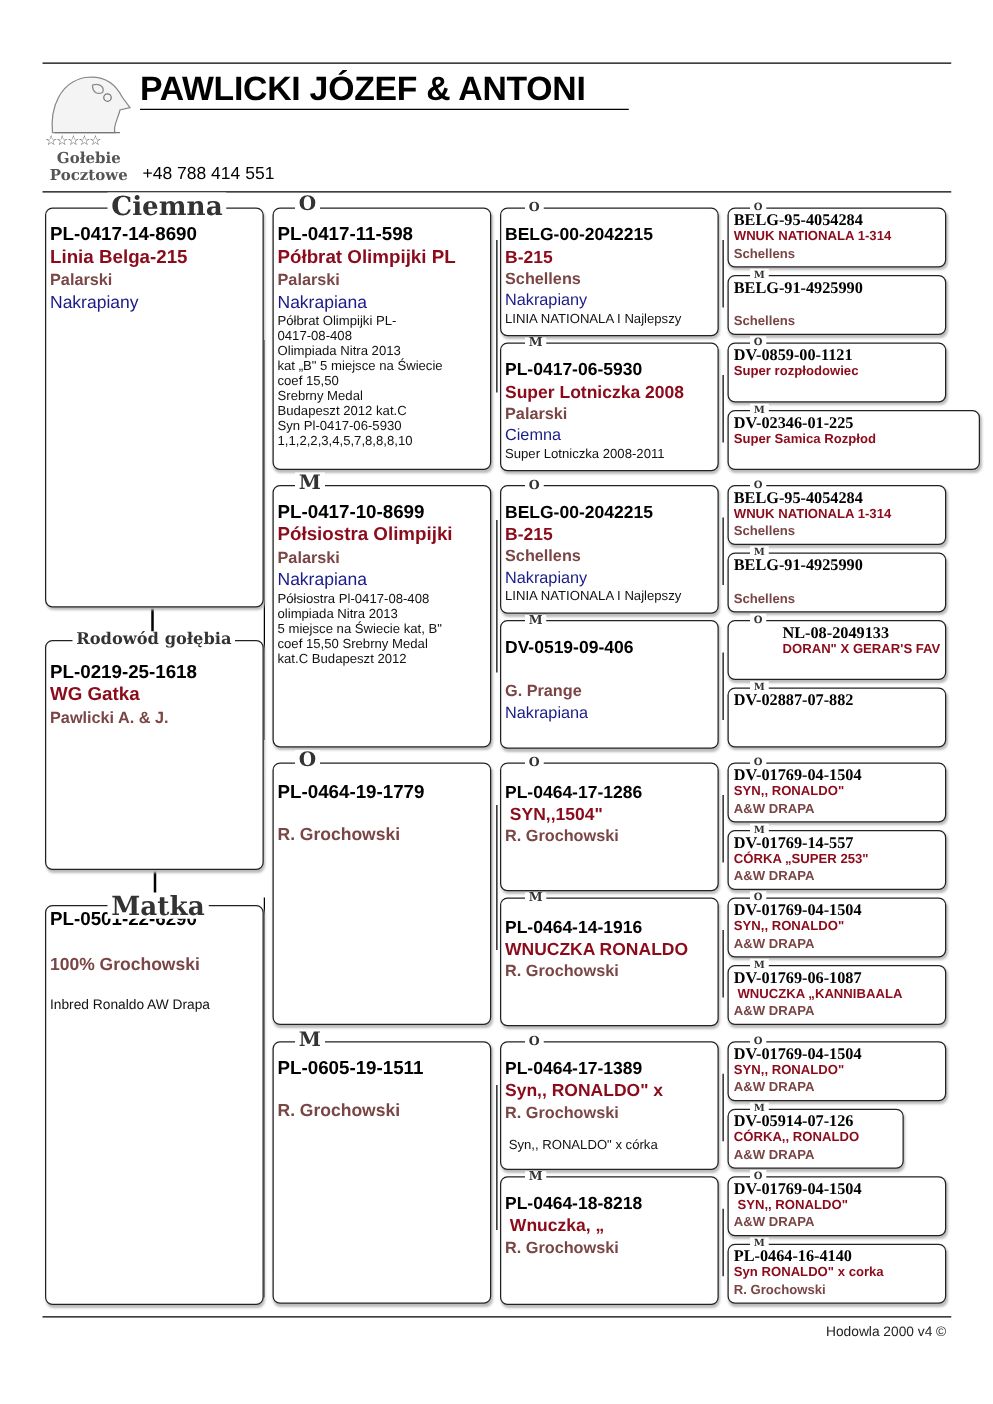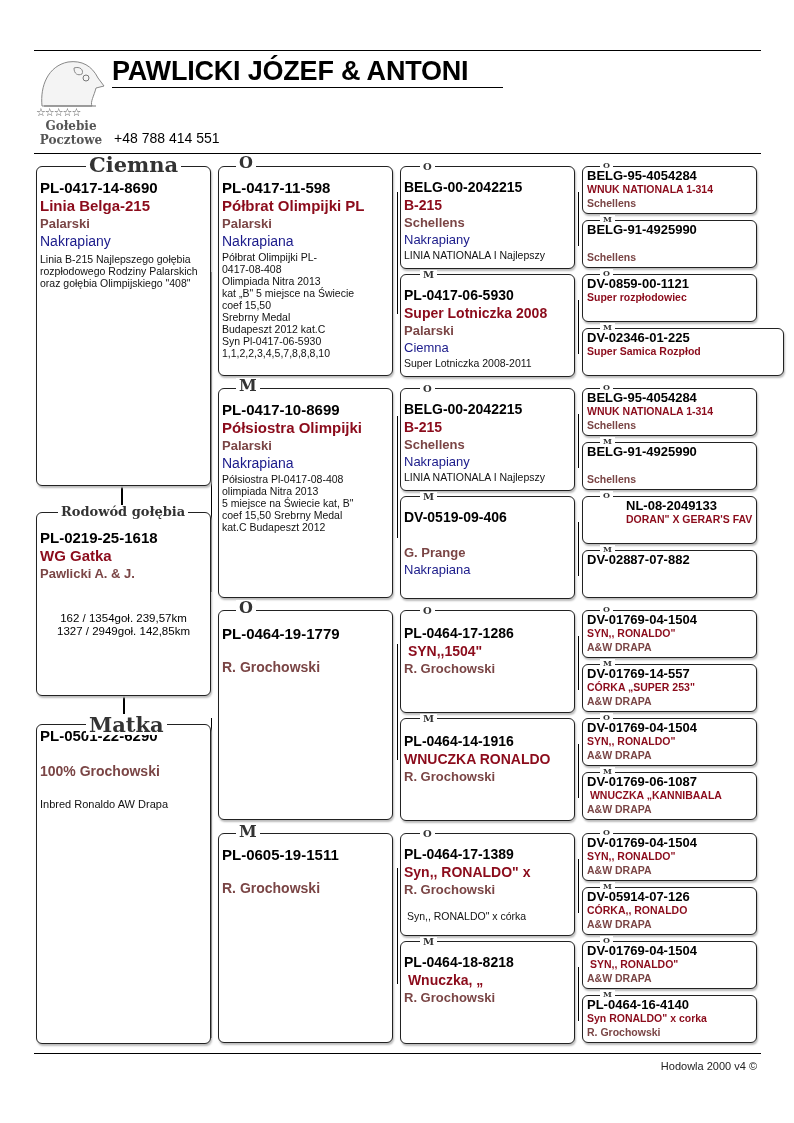--- a/index.html
+++ b/index.html
@@ -32,21 +32,21 @@
   .g1 .name { font-size:15px; line-height:18px; }
   .g1 .breeder { font-size:13px; line-height:17px; }
   .g1 .color { font-size:14px; line-height:19px; }
 
   .g3 .ring { font-size:14px; line-height:17px; }
   .g3 .name { font-size:14px; line-height:18px; }
   .g3 .breeder { font-size:13px; line-height:17px; }
   .g3 .color { font-size:13px; line-height:18px; }
 
   .g4 { padding:0 4px; }
-  .g4 .ring { font-size:13px; line-height:15px; }
+  .g4 .ring { font-size:13px; line-height:15px;font-family:Liberation Serif, serif; }
   .g4 .name { font-size:10.5px; line-height:13px; }
   .g4 .breeder { font-size:10.5px; line-height:14px; }
 
   .vl { position:absolute; width:1px; background:#000; }
   .vl2 { position:absolute; width:2px; background:#000; }
 </style>
 </head>
 <body>
 
 <div class="hr" style="top:50px;"></div>
@@ -73,32 +73,27 @@
 <div class="vl" style="left:397px;top:192px;height:122px;"></div>
 <div class="vl" style="left:397px;top:416px;height:122px;"></div>
 <div class="vl" style="left:397px;top:644px;height:116px;"></div>
 <div class="vl" style="left:397px;top:868px;height:116px;"></div>
 
 <div class="box g1" style="left:36px;top:166px;width:175px;height:320px;">
   <span class="ring" style="margin-top:10px;">PL-0417-14-8690</span>
   <span class="name">Linia Belga-215</span>
   <span class="breeder">Palarski</span>
   <span class="color">Nakrapiany</span>
-  <span class="note" style="margin-top:2px;">Linia B-215 Najlepszego gołębia rozpłodowego Rodziny Palarskich oraz gołębia Olimpijskiego "408"</span>
 </div>
 <div class="legend lg-big" style="left:86px;top:154px;">Ciemna</div>
 
 <div class="box g1" style="left:36px;top:512px;width:175px;height:184px;">
   <span class="ring" style="margin-top:14px;">PL-0219-25-1618</span>
   <span class="name">WG Gatka</span>
   <span class="breeder">Pawlicki A. &amp; J.</span>
-  <div style="margin-top:30px;text-align:center;font-size:11.5px;line-height:13px;">
-    <div>162  / 1354goł. 239,57km</div>
-    <div>1327 / 2949goł. 142,85km</div>
-  </div>
 </div>
 <div class="legend lg-med" style="left:58px;top:505px;">Rodowód gołębia</div>
 
 <div class="box g1" style="left:36px;top:724px;width:175px;height:320px;">
   <span class="ring" style="margin-top:0;">PL-0501-22-6290</span>
   <span class="breeder" style="margin-top:18px;font-size:14px;">100% Grochowski</span>
   <span class="note" style="margin-top:18px;font-size:11px;">Inbred Ronaldo AW Drapa</span>
 </div>
 <div class="legend lg-big" style="left:86px;top:714px;">Matka</div>
 
@@ -283,21 +278,21 @@
       <span class="name" style="white-space: pre; min-height: 13px;"> WNUCZKA „KANNIBAALA</span>
       <span class="breeder">A&amp;W DRAPA</span>
     </div>
     <div class="legend lg-xs" style="left: 600px; top: 767px;">M</div>
     <div class="box g4" style="left: 582px; top: 833px; width: 175px; height: 48px;">
       <span class="ring" style="margin-top: 1px;">DV-01769-04-1504</span>
       <span class="name" style="white-space: pre; min-height: 13px;">SYN,, RONALDO"</span>
       <span class="breeder">A&amp;W DRAPA</span>
     </div>
     <div class="legend lg-xs" style="left: 600px; top: 828px;">O</div>
-    <div class="box g4" style="left: 582px; top: 887px; width: 175px; height: 48px;">
+    <div class="box g4" style="left: 582px; top: 887px; width: 141px; height: 48px;">
       <span class="ring" style="margin-top: 1px;">DV-05914-07-126</span>
       <span class="name" style="white-space: pre; min-height: 13px;">CÓRKA,, RONALDO</span>
       <span class="breeder">A&amp;W DRAPA</span>
     </div>
     <div class="legend lg-xs" style="left: 600px; top: 882px;">M</div>
     <div class="box g4" style="left: 582px; top: 941px; width: 175px; height: 48px;">
       <span class="ring" style="margin-top: 1px;">DV-01769-04-1504</span>
       <span class="name" style="white-space: pre; min-height: 13px;"> SYN,, RONALDO"</span>
       <span class="breeder">A&amp;W DRAPA</span>
     </div>

